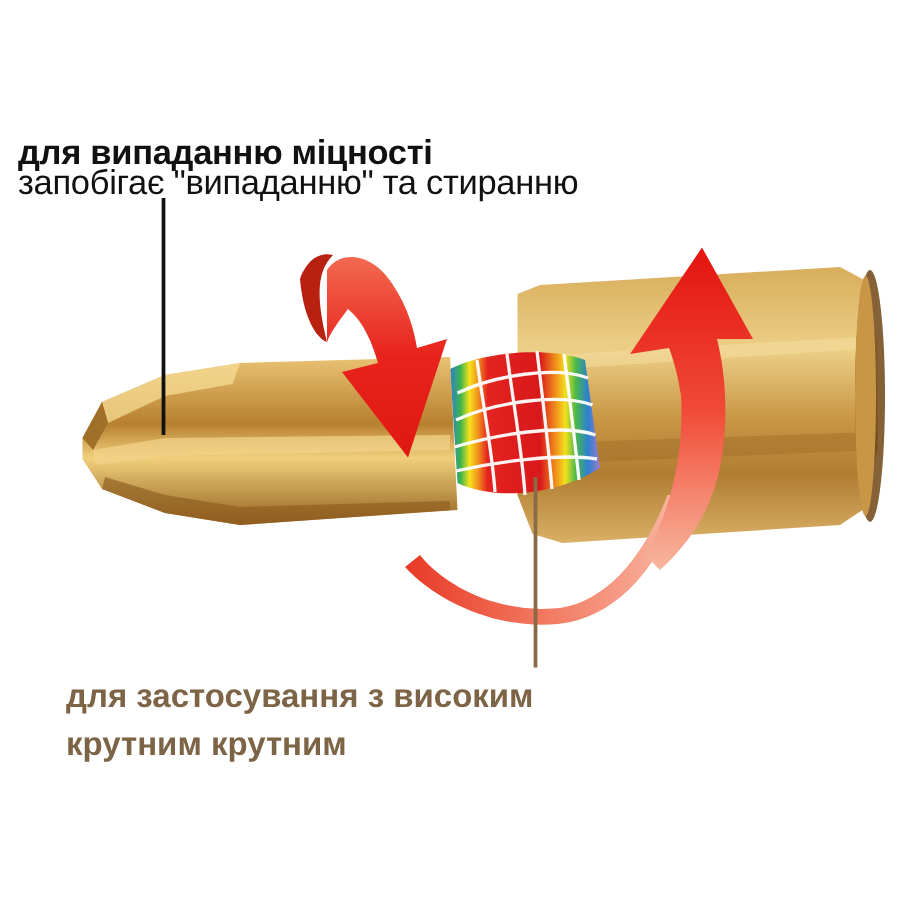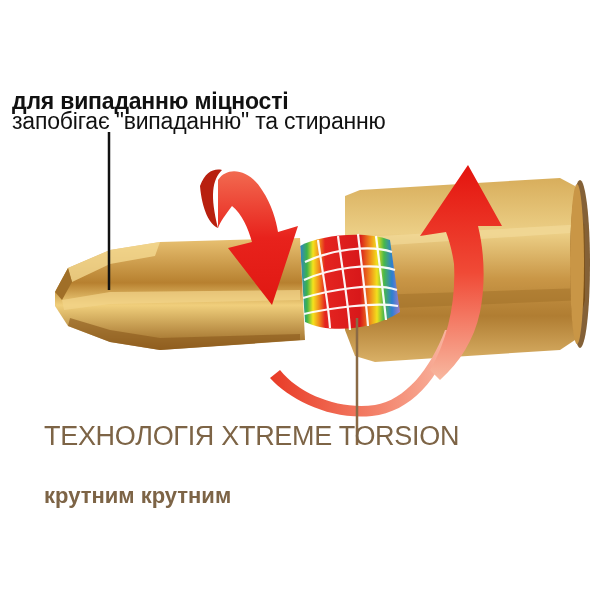--- a/index.html
+++ b/index.html
@@ -131,15 +131,15 @@
     </g>
 
     <line x1="109" y1="132" x2="109" y2="290" stroke="#111111" stroke-width="2.5"></line>
     <line x1="357" y1="318" x2="357" y2="445" stroke="#8a6a45" stroke-width="2.5"></line>
   </svg>
 
 
   <div class="sub-top l1">для випаданню міцності</div>
   <div class="sub-top l2">запобігає "випаданню" та стиранню</div>
 
-  <div class="heading-bottom">ТЕХНОЛОГІЯ XTREME TORSION</div>
+  <div class="sub-bottom l1">для застосування з високим</div>
   <div class="sub-bottom l2">крутним крутним</div>
 </div>
 
 </body></html>

